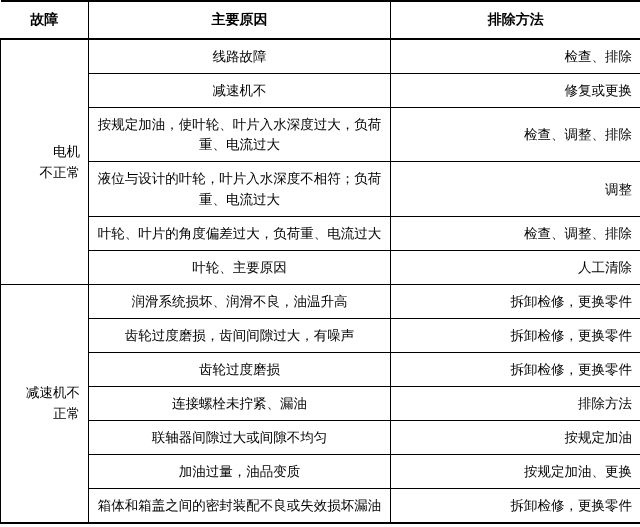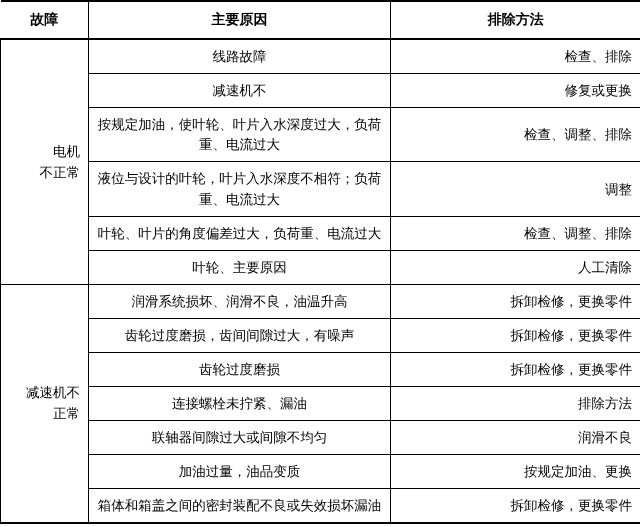--- a/index.html
+++ b/index.html
@@ -129,21 +129,21 @@
         <tr>
           <td class="cause">齿轮过度磨损</td>
           <td class="remedy">拆卸检修，更换零件</td>
         </tr>
         <tr>
           <td class="cause">连接螺栓未拧紧、漏油</td>
           <td class="remedy">排除方法</td>
         </tr>
         <tr>
           <td class="cause">联轴器间隙过大或间隙不均匀</td>
-          <td class="remedy">润滑不良</td>
+          <td class="remedy">按规定加油</td>
         </tr>
         <tr>
           <td class="cause">加油过量，油品变质</td>
           <td class="remedy">按规定加油、更换</td>
         </tr>
         <tr class="last-row">
           <td class="cause">箱体和箱盖之间的密封装配不良或失效损坏漏油</td>
           <td class="remedy">拆卸检修，更换零件</td>
         </tr>
       </tbody>

